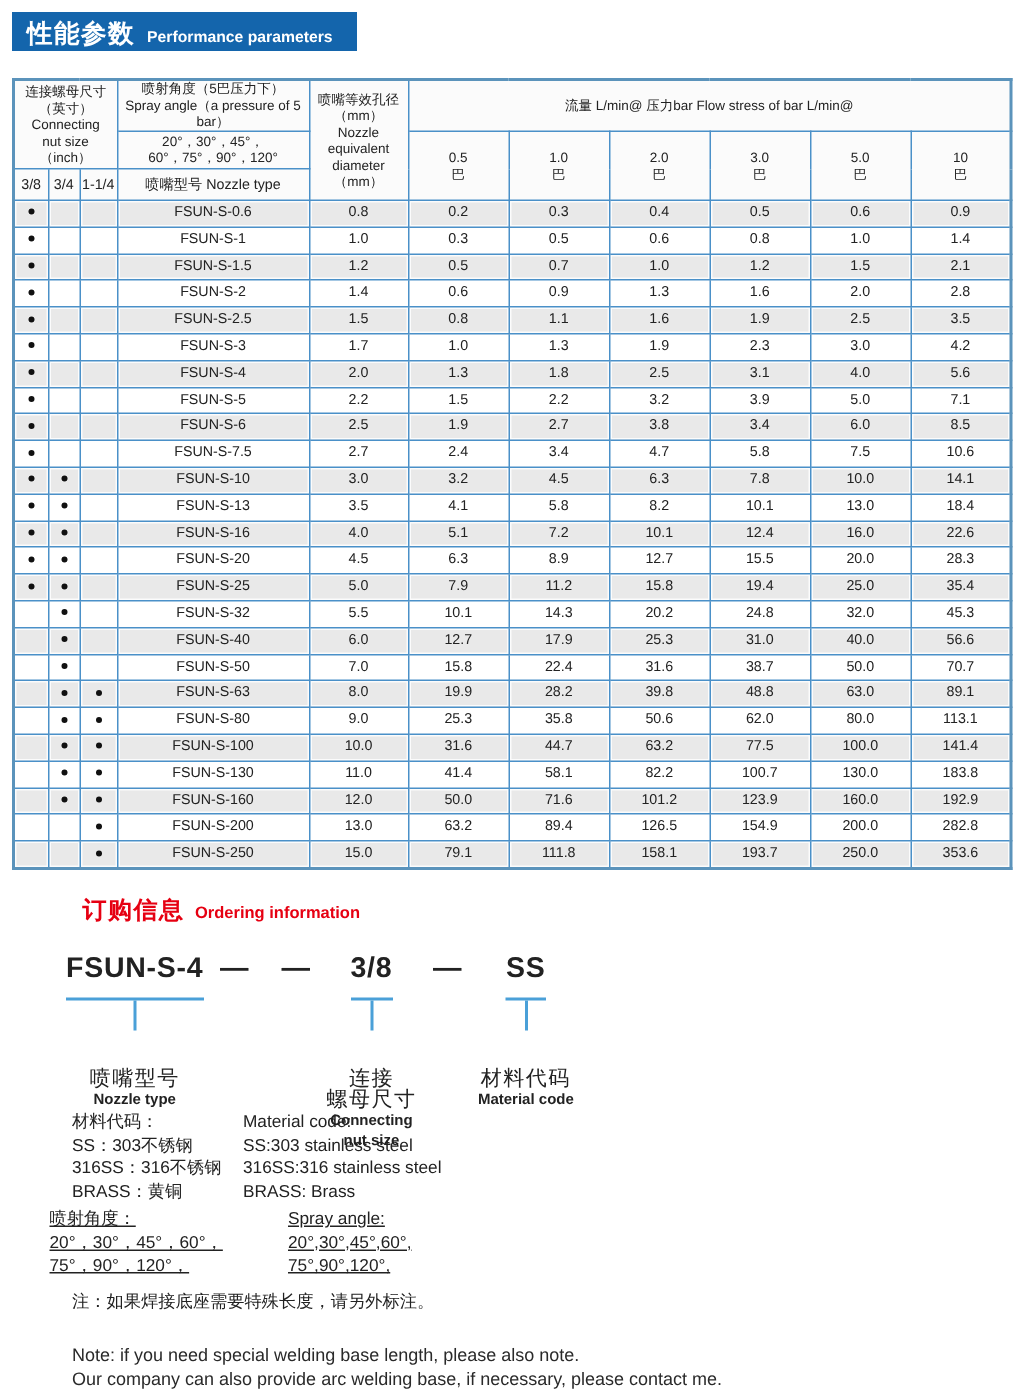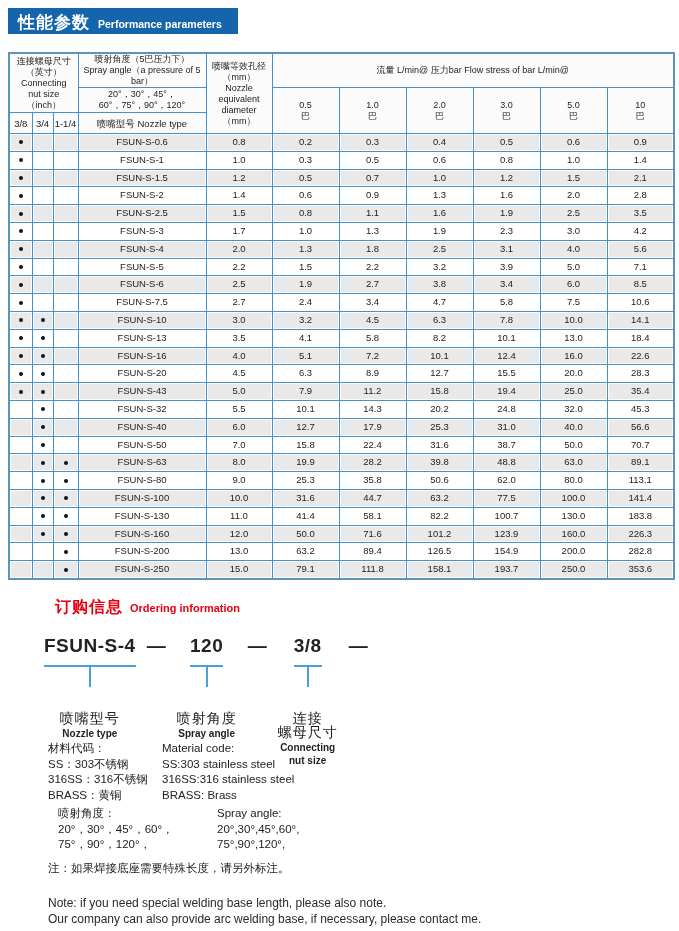--- a/index.html
+++ b/index.html
@@ -73,21 +73,21 @@
     background:#4aa0d8; transform:translateX(-50%);
   }
   .code-dash { font-size:19px; font-weight:bold; line-height:24px; margin:0 11px; }
   .code-label-zh { margin-top:26px; font-size:14px; letter-spacing:1px; text-align:center; line-height:14px; }
   .code-label-en { margin-top:2px; font-size:10px; font-weight:bold; text-align:center; line-height:13px; }
 
   
   .two-col { position:absolute; display:flex; font-size:11.5px; line-height:15.6px; }
   .material-block { left:48px; top:741px; }
   .material-block .col-zh { width:114px; }
-  .angle-block { left:58px; top:806px; }
+  .angle-block { left:33px; top:806px;text-decoration:underline; }
   .angle-block .col-zh { width:159px; }
   .tline { white-space:nowrap; }
 
   .notes-zh { position:absolute; left:48px; top:861px; font-size:11.5px; line-height:15.5px; }
   .notes-en { position:absolute; left:48px; top:895px; font-size:12px; line-height:16px; color:#2a2a2a; }
 </style>
 </head>
 <body>
 
 <div class="title-bar">
@@ -328,21 +328,21 @@
         <td>8.9</td>
         <td>12.7</td>
         <td>15.5</td>
         <td>20.0</td>
         <td>28.3</td>
       </tr>
       <tr class="alt">
         <td><span class="dot"></span></td>
         <td><span class="dot"></span></td>
         <td></td>
-        <td class="model">FSUN-S-43</td>
+        <td class="model">FSUN-S-25</td>
         <td>5.0</td>
         <td>7.9</td>
         <td>11.2</td>
         <td>15.8</td>
         <td>19.4</td>
         <td>25.0</td>
         <td>35.4</td>
       </tr>
       <tr>
         <td></td>
@@ -439,21 +439,21 @@
         <td></td>
         <td><span class="dot"></span></td>
         <td><span class="dot"></span></td>
         <td class="model">FSUN-S-160</td>
         <td>12.0</td>
         <td>50.0</td>
         <td>71.6</td>
         <td>101.2</td>
         <td>123.9</td>
         <td>160.0</td>
-        <td>226.3</td>
+        <td>192.9</td>
       </tr>
       <tr>
         <td></td>
         <td></td>
         <td><span class="dot"></span></td>
         <td class="model">FSUN-S-200</td>
         <td>13.0</td>
         <td>63.2</td>
         <td>89.4</td>
         <td>126.5</td>
@@ -485,40 +485,40 @@
 <div class="code-diagram">
     <div class="code-group">
       <div class="code-vb">
         <div class="code-value">FSUN-S-4</div>
         <div class="bracket"></div>
       </div>
       <div class="code-label-zh pre">喷嘴型号</div>
       <div class="code-label-en pre">Nozzle type</div>
     </div>
     <span class="code-dash">—</span>
-    <div class="code-group">
-      <div class="code-vb">
-        <div class="code-value">120</div>
-        <div class="bracket"></div>
-      </div>
-      <div class="code-label-zh pre">喷射角度</div>
-      <div class="code-label-en pre">Spray angle</div>
-    </div>
     <span class="code-dash">—</span>
     <div class="code-group">
       <div class="code-vb">
         <div class="code-value">3/8</div>
         <div class="bracket"></div>
       </div>
       <div class="code-label-zh pre">连接
 螺母尺寸</div>
       <div class="code-label-en pre">Connecting
 nut size</div>
     </div>
     <span class="code-dash">—</span>
+    <div class="code-group">
+      <div class="code-vb">
+        <div class="code-value">SS</div>
+        <div class="bracket"></div>
+      </div>
+      <div class="code-label-zh pre">材料代码</div>
+      <div class="code-label-en pre">Material code</div>
+    </div>
   </div>
 
 <div class="two-col material-block">
   <div class="col-zh">
       <div class="tline">材料代码：</div>
       <div class="tline">SS：303不锈钢</div>
       <div class="tline">316SS：316不锈钢</div>
       <div class="tline">BRASS：黄铜</div>
     </div>
   <div class="col-en">

